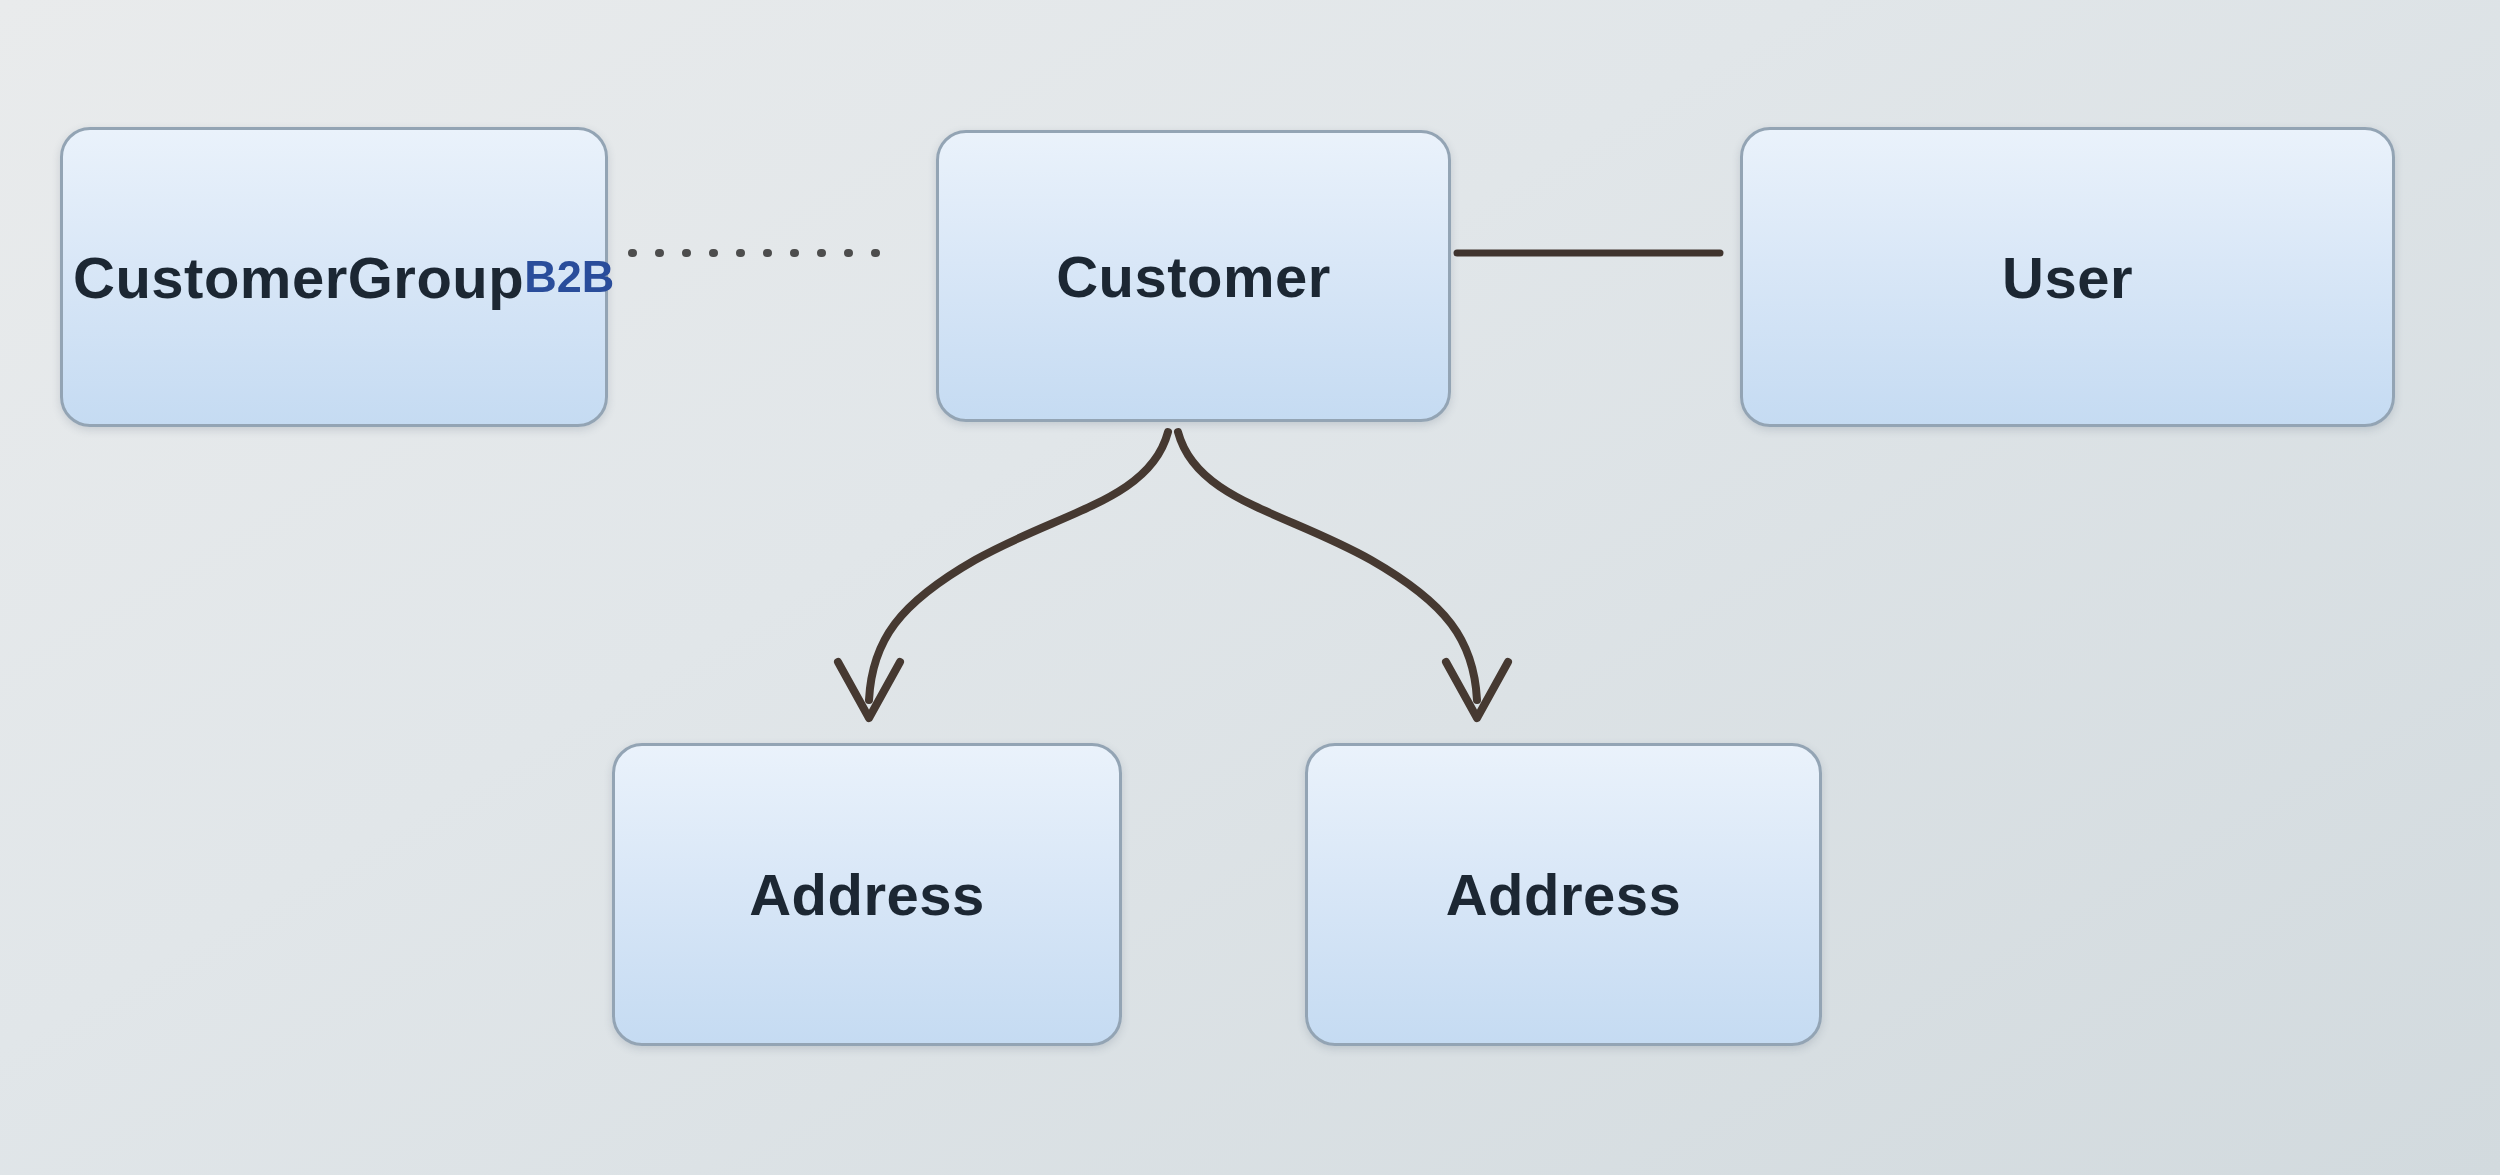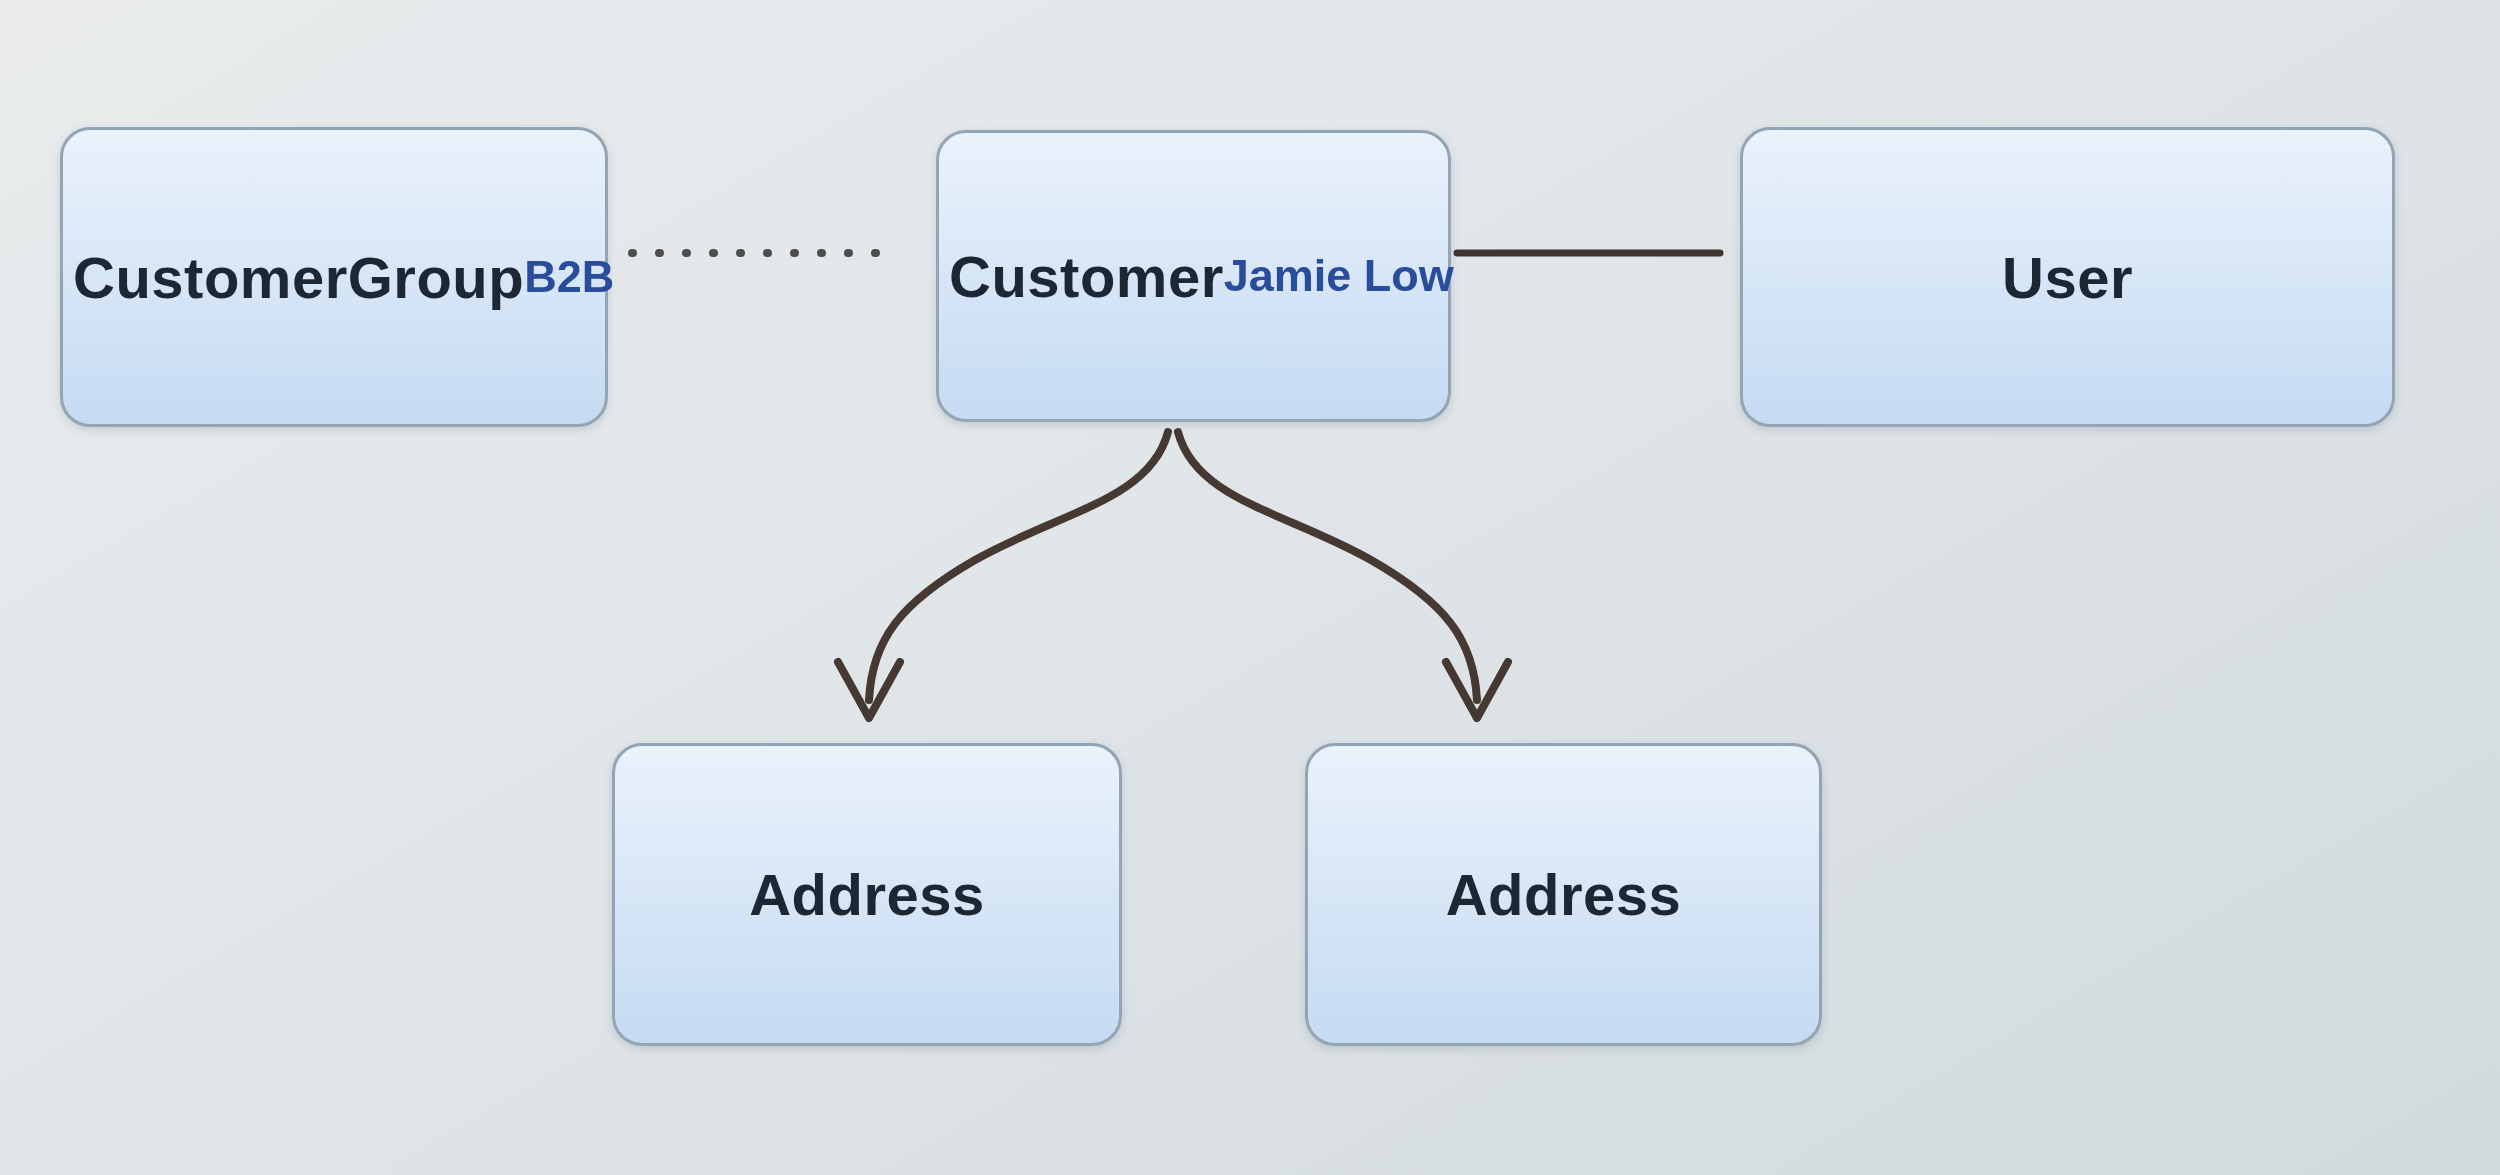--- a/index.html
+++ b/index.html
@@ -84,21 +84,20 @@
     <path d="M 1446 662 L 1477 718 L 1508 662" fill="none" stroke="#463931" stroke-width="8" stroke-linecap="round" stroke-linejoin="round"></path>
   </svg>
 
   <div class="node" id="node-customer-group">
     <div class="node-title">CustomerGroup</div>
     <div class="node-value">B2B</div>
   </div>
 
   <div class="node" id="node-customer">
     <div class="node-title">Customer</div>
-    <div class="node-value">Jamie Low</div>
   </div>
 
   <div class="node" id="node-user">
     <div class="node-title">User</div>
   </div>
 
   <div class="node" id="node-address-1">
     <div class="node-title">Address</div>
   </div>
 

